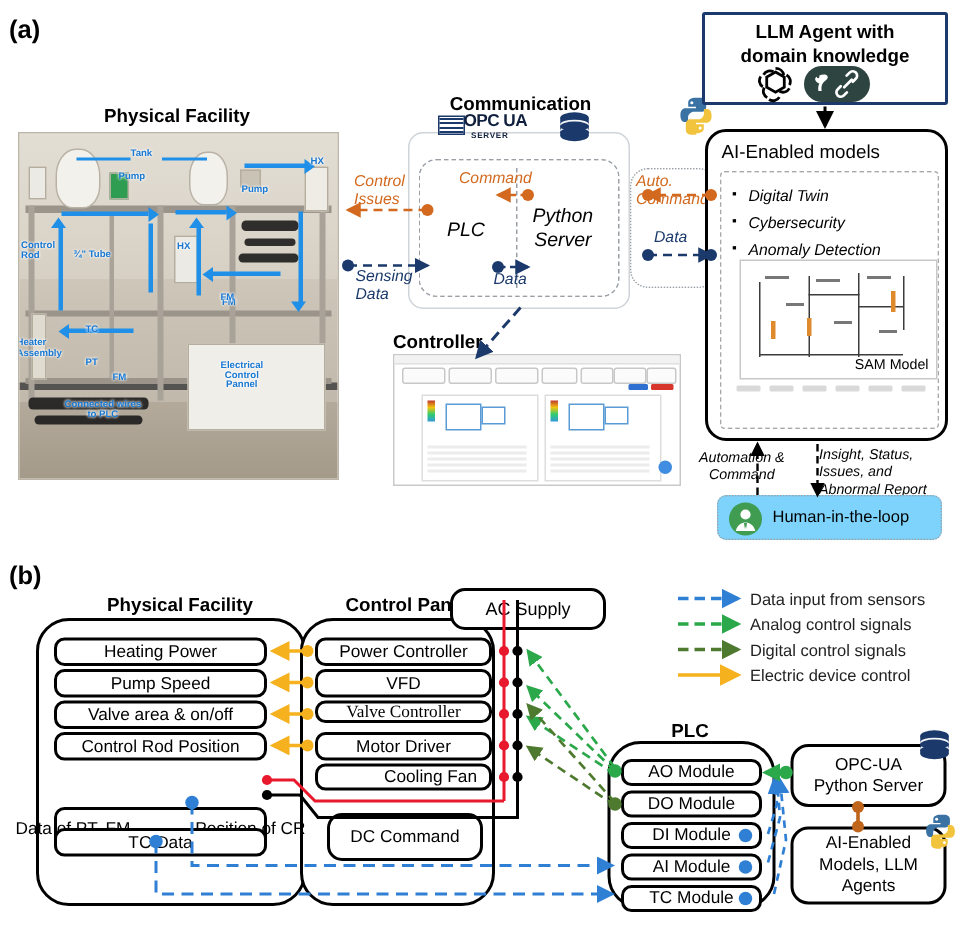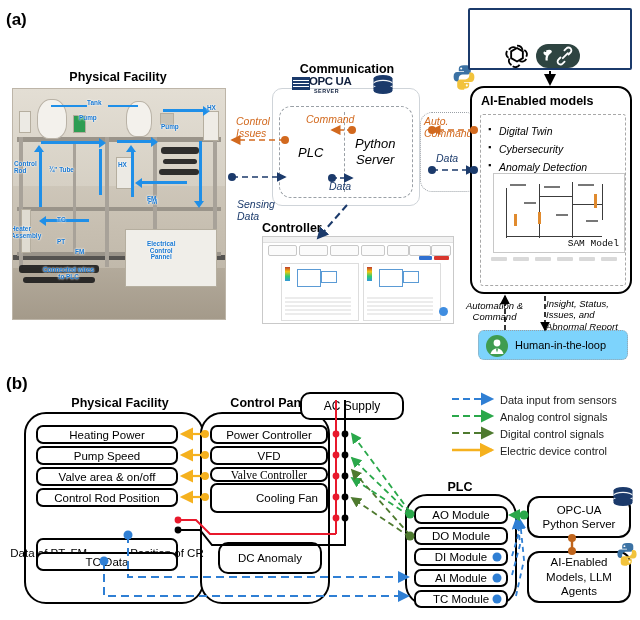--- a/index.html
+++ b/index.html
@@ -34,30 +34,30 @@
   .graybox{position:absolute;border:1.6px solid #cfd4d9;border-radius:10px;box-sizing:border-box;background:#fff;}
 
   
   #llmbox{left:468px;top:8px;width:164px;height:62px;border:2px solid #1b3a6b;background:#fff;
           border-radius:2px;box-sizing:border-box;}
   #llmbox .t{font-weight:bold;font-size:12.5px;text-align:center;line-height:1.25;padding-top:4px;}
 
   
   #aibox{left:470px;top:86px;width:162px;height:208px;border:2.6px solid #000;border-radius:14px;
          background:#fff;box-sizing:border-box;}
-  #aibox .hd{font-weight:bold;font-size:12.5px;padding:6px 0 2px 9px;}
+  #aibox .hd{font-weight:normal;font-size:12.5px;padding:6px 0 2px 9px;}
   #aiinner{position:absolute;left:8px;top:26px;width:146px;height:172px;
            border:1.6px dashed #a8a8a8;border-radius:3px;box-sizing:border-box;padding:4px 0 0 0;}
   .aili{font-style:italic;font-size:10.5px;margin:0 0 6px 18px;position:relative;}
   .aili::before{content:"\25AA";position:absolute;left:-11px;top:-1px;font-style:normal;font-size:9px;}
 
   
   #sam{position:absolute;left:12px;top:58px;width:130px;height:78px;background:#fff;
        border:1px solid #c8c8c8;overflow:hidden;}
-  #sam .lbl{position:absolute;right:5px;bottom:3px;font-size:9.5px;font-family:Liberation Mono, monospace;}
+  #sam .lbl{position:absolute;right:5px;bottom:3px;font-size:9.5px;}
   .samline{position:absolute;background:#3c3c3c;}
   .samor{position:absolute;background:#e08a2e;}
   .samtx{position:absolute;background:#777;height:1.5px;}
   .samchip{position:absolute;background:#d9d9d9;height:4px;border-radius:1px;}
 
   
   #hil{left:478px;top:330px;width:150px;height:30px;border:1.6px dotted #9aa0a6;border-radius:6px;
        box-sizing:border-box;background:#7dd3fc;display:flex;align-items:center;}
   #hil .txt{font-size:11px;margin-left:36px;}
 
@@ -185,21 +185,21 @@
 <div class="abs ital" style="left:355px;top:136px;font-size:13px;line-height:1.2;text-align:center;">
   <div>Python</div>
   <div>Server</div>
 </div>
 
 <div class="abs ital orange" style="left:236px;top:115px;font-size:10.5px;line-height:1.15;">
   <div>Control</div>
   <div>Issues</div>
 </div>
 <div class="abs ital orange" style="left:306px;top:113px;font-size:10.5px;">Command</div>
-<div class="abs ital navy" style="left:237px;top:178px;font-size:10.5px;line-height:1.15;margin-top:20px;">
+<div class="abs ital navy" style="left:237px;top:178px;font-size:10.5px;line-height:1.15;">
   <div>Sensing</div>
   <div>Data</div>
 </div>
 <div class="abs ital navy" style="left:329px;top:180px;font-size:10.5px;">Data</div>
 
 <div class="dotbox" style="left:420px;top:112px;width:58px;height:80px;"></div>
 <div class="abs ital orange" style="left:424px;top:115px;font-size:10.5px;line-height:1.15;">
   <div>Auto.</div>
   <div>Command</div>
 </div>
@@ -244,20 +244,22 @@
   <div class="mrow" style="left:104px;top:60px;width:66px;"></div>
   <div class="mrow" style="left:104px;top:64px;width:66px;"></div>
   <div class="mrow" style="left:104px;top:68px;width:66px;"></div>
   <div class="mrow" style="left:104px;top:72px;width:66px;"></div>
   <div class="mrow" style="left:104px;top:76px;width:66px;"></div>
   <div class="mcb" style="left:176px;top:70px;width:9px;height:9px;"></div>
 </div>
 
 <div class="abs" id="llmbox">
   <div class="t">
+    <div>LLM Agent with</div>
+    <div>domain knowledge</div>
   </div>
   <div style="position:absolute;left:34px;top:33px;">
     <svg width="26" height="26" viewBox="0 0 32 32">
       <path fill="none" stroke="#000" stroke-width="2.3" d="M16 6.2l7.2 4.1v8.3L16 22.7l-7.2-4.1v-8.3z"></path>
       <path fill="none" stroke="#000" stroke-width="2.3" d="M16 3.2c3.6 0 6.2 2.4 6.8 5.4M25 8.6c3.1 1.8 4 5.3 2.4 8.2M27.4 19.6c-1.8 3.1-5.3 4-8.2 2.4M19.2 26.8c-1.8 3.1-5.9 3.7-8.5 1.9M9.2 27.2c-3.1-1.8-4-5.3-2.4-8.2M5.6 18.2c-3.1-1.8-3.5-5.8-1.7-8.4M6.2 8.4c1.8-3.1 5.3-4 8.2-2.4"></path>
     </svg>
   </div>
   <div style="position:absolute;left:66px;top:34px;width:44px;height:24px;background:#2e4441;border-radius:12px;">
     <svg width="44" height="24" viewBox="0 0 44 24">
       <path d="M10 6.5c2.2-1 4.6-1.2 5.6.2.5.8.2 1.7-.6 2.4-1.1 1-2.2 1.6-2.9 3.3-.5 1.2-.6 2.7-.3 4.2h-2.2c-.3-1.8-.1-3.6.6-5-1-.2-1.9-.8-2.4-1.7-.8-1.4-.3-2.7 2.2-3.4z" fill="#fff"></path>
@@ -345,22 +347,22 @@
 <div class="ibox" style="left:36px;top:538px;width:142px;height:32px;line-height:1.15;gap:40px;">
   <div>Data of PT, FM,</div>
   <div>Position of CR</div>
 </div>
 <div class="ibox" style="left:36px;top:552px;width:142px;height:19px;">TC Data</div>
 
 <div class="ibox" style="left:210px;top:425px;width:118px;height:19px;">Power Controller</div>
 <div class="ibox" style="left:210px;top:446px;width:118px;height:19px;">VFD</div>
 <div class="ibox" style="left:210px;top:467px;width:118px;height:15px;font-family:Liberation Serif, serif;">Valve Controller</div>
 <div class="ibox" style="left:210px;top:488px;width:118px;height:19px;">Motor Driver</div>
-<div class="ibox" style="left:210px;top:483px;width:118px;height:30px;padding-left:36px;">Cooling Fan</div>
-<div class="ibox" style="left:218px;top:542px;width:104px;height:32px;border-radius:10px;">DC Anomaly</div>
+<div class="ibox" style="left:210px;top:509px;width:118px;height:18px;padding-left:36px;">Cooling Fan</div>
+<div class="ibox" style="left:218px;top:542px;width:104px;height:32px;border-radius:10px;">DC Command</div>
 
 <div class="ibox" style="left:300px;top:392px;width:104px;height:28px;border-radius:10px;font-size:12px;">AC Supply</div>
 
 <div class="ibox" style="left:414px;top:506px;width:94px;height:18px;">AO Module</div>
 <div class="ibox" style="left:414px;top:527px;width:94px;height:18px;">DO Module</div>
 <div class="ibox" style="left:414px;top:548px;width:94px;height:18px;">DI Module</div>
 <div class="ibox" style="left:414px;top:569px;width:94px;height:18px;">AI Module</div>
 <div class="ibox" style="left:414px;top:590px;width:94px;height:18px;">TC Module</div>
 
 <div class="ibox" style="left:527px;top:496px;width:104px;height:42px;flex-direction:column;line-height:1.25;border-radius:12px;">

